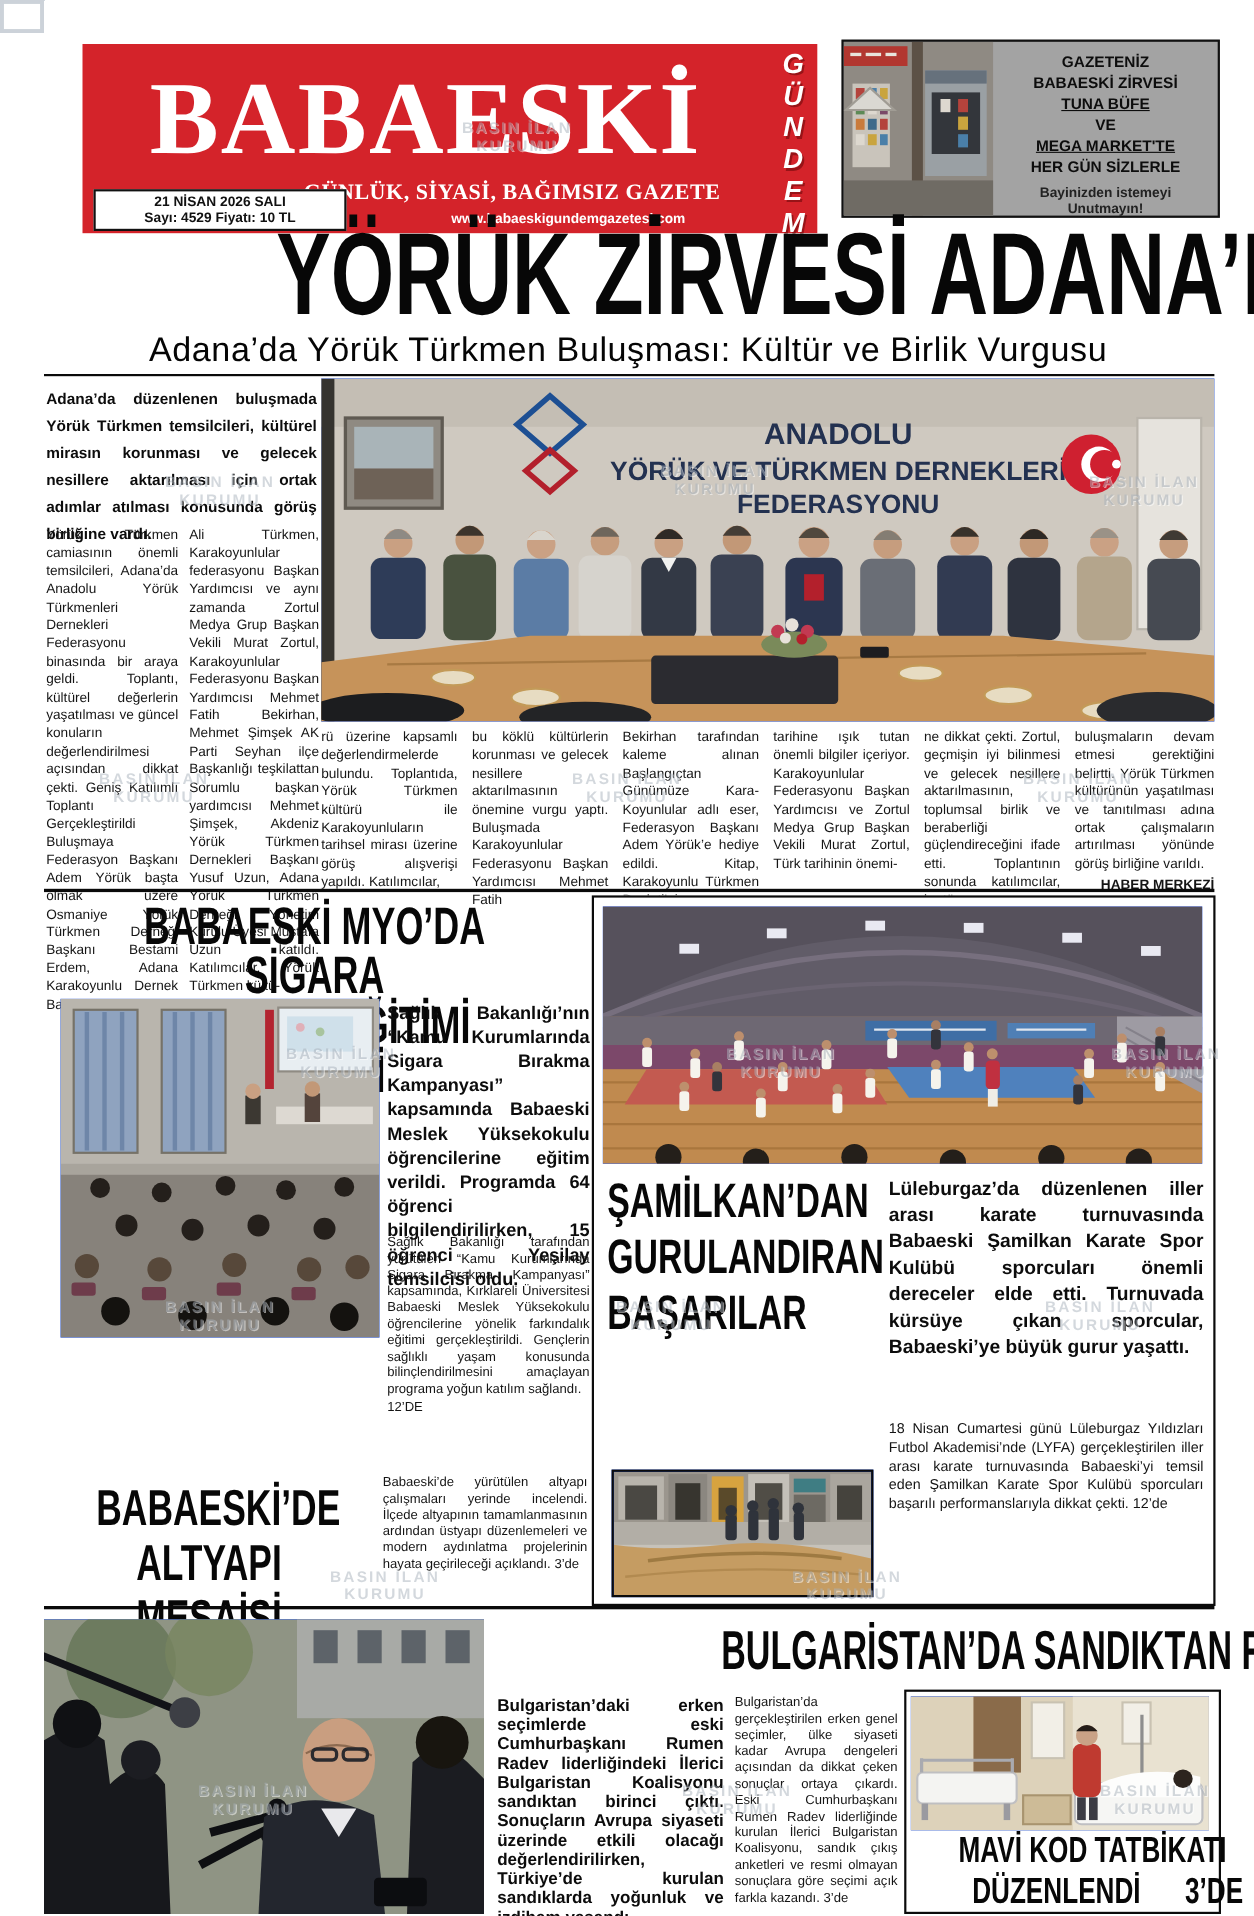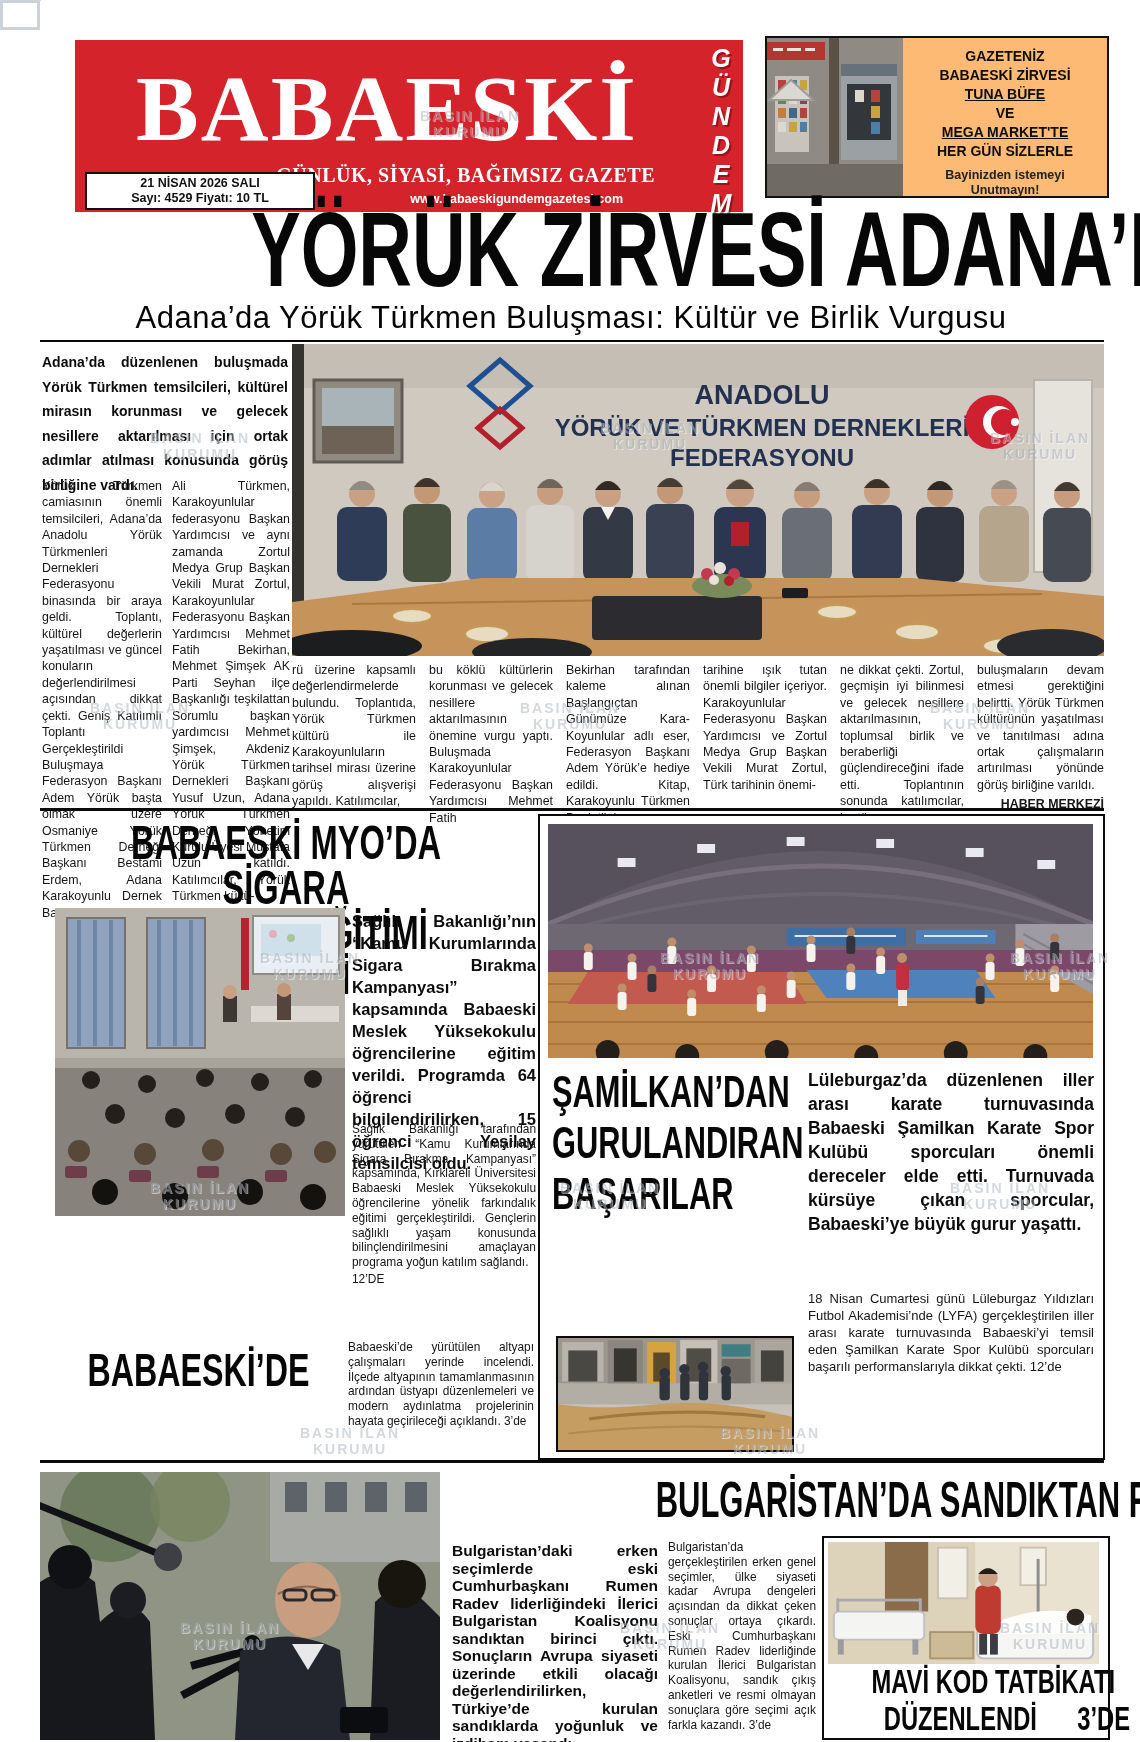--- a/index.html
+++ b/index.html
@@ -14,21 +14,21 @@
   .m-sub{position:absolute;right:88px;top:124px;color:#fff;font-family:"Liberation Serif",serif;
          font-weight:bold;font-size:20px;letter-spacing:.5px;}
   .m-site{position:absolute;right:120px;top:152px;color:#fff;font-weight:bold;font-size:12.5px;}
   .m-datebox{position:absolute;left:10px;top:132px;width:226px;height:34px;background:#fff;border:2px solid #111;
              display:flex;flex-direction:column;justify-content:center;text-align:center;
              font-weight:bold;font-size:12.5px;line-height:15px;color:#111;}
   .m-gundem{position:absolute;right:2px;top:4px;height:164px;width:40px;display:flex;flex-direction:column;
             justify-content:space-between;align-items:center;color:#fff;font-weight:bold;font-style:italic;
             font-size:25px;text-shadow:2px 2px 0 rgba(80,0,0,.45);}
   
-  .ad-box{position:absolute;left:765px;top:36px;width:340px;height:158px;border:2px solid #111;display:flex;background:#fdba74;}
+  .ad-box{position:absolute;left:765px;top:36px;width:340px;height:158px;border:2px solid #111;display:flex;background:#a3a3a3;}
   .ad-photo{width:136px;height:100%;flex:none;}
   .ad-text{flex:1;text-align:center;padding-top:9px;font-weight:bold;font-size:14px;line-height:19px;color:#0d0d0d;}
   .ad-text .u{text-decoration:underline;}
   .ad-note{margin-top:7px;font-size:12.5px;line-height:15px;font-weight:bold;color:#222;}
   
   .hl{position:absolute;font-weight:bold;color:#070707;white-space:nowrap;}
   .hl .c{display:inline-block;transform:scaleX(var(--sx,.7));transform-origin:center;}
   .hl.left .c{transform-origin:left center;}
   .subhead{position:absolute;left:40px;top:300px;width:1062px;text-align:center;
            font-size:31px;font-weight:400;letter-spacing:.5px;color:#050505;}
@@ -434,20 +434,21 @@
       <div><span class="c" style="--sx:.70">ŞAMİLKAN’DAN</span></div>
       <div><span class="c" style="--sx:.70">GURULANDIRAN</span></div>
       <div><span class="c" style="--sx:.70">BAŞARILAR</span></div>
     </div>
     <div class="intro-b" style="left:268px;top:252px;width:286px;font-size:17.5px;line-height:24px;">Lüleburgaz’da düzenlenen iller arası karate turnuvasında Babaeski Şamilkan Karate Spor Kulübü sporcuları önemli dereceler elde etti. Turnuvada kürsüye çıkan sporcular, Babaeski’ye büyük gurur yaşattı.</div>
     <div class="bt" style="left:268px;top:474px;width:286px;font-size:13px;line-height:17px;">18 Nisan Cumartesi günü Lüleburgaz Yıldızları Futbol Akademisi’nde (LYFA) gerçekleştirilen iller arası karate turnuvasında Babaeski’yi temsil eden Şamilkan Karate Spor Kulübü sporcuları başarılı performanslarıyla dikkat çekti. 12’de</div>
   </div>
 
   <div class="hl" style="left:40px;top:1345px;width:300px;text-align:center;font-size:46px;line-height:50px;white-space:normal;">
     <div><span class="c" style="--sx:.70">BABAESKİ’DE</span></div>
+    <div><span class="c" style="--sx:.70">ALTYAPI MESAİSİ</span></div>
   </div>
   <div class="bt-sm" style="left:348px;top:1340px;width:186px;">Babaeski’de yürütülen altyapı çalışmaları yerinde incelendi. İlçede altyapının tamamlanmasının ardından üstyapı düzenlemeleri ve modern aydınlatma projelerinin hayata geçirileceği açıklandı. 3’de</div>
 
   <div class="photo" style="left:556px;top:1336px;width:234px;height:112px;border:2px solid #0b0b0b;">
     <svg viewBox="0 0 226 108" preserveAspectRatio="none">
       <rect width="226" height="108" fill="#c6c2ba"></rect>
       <rect x="0" y="0" width="226" height="44" fill="#9b968e"></rect>
       <rect x="4" y="4" width="40" height="38" fill="#b8b4ac"></rect>
         <rect x="10" y="12" width="28" height="30" fill="#4a4843"></rect>
       <rect x="48" y="2" width="34" height="42" fill="#8b8780"></rect>

